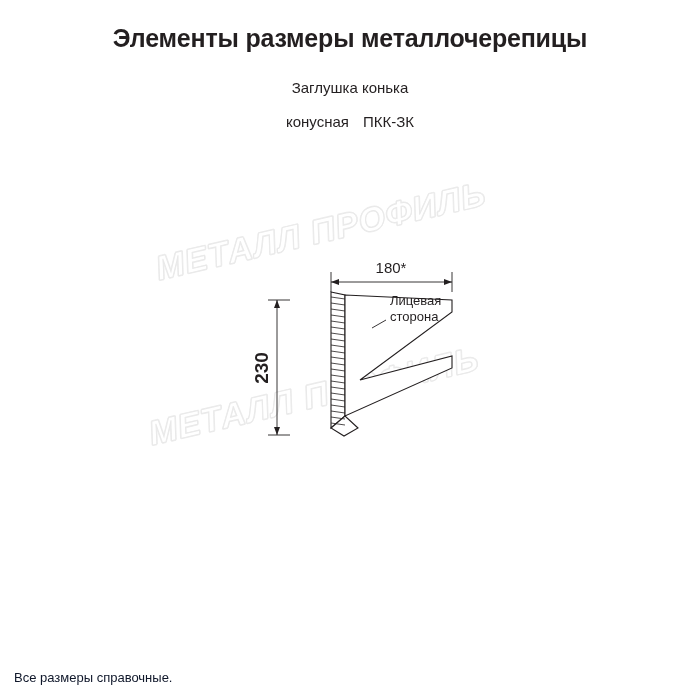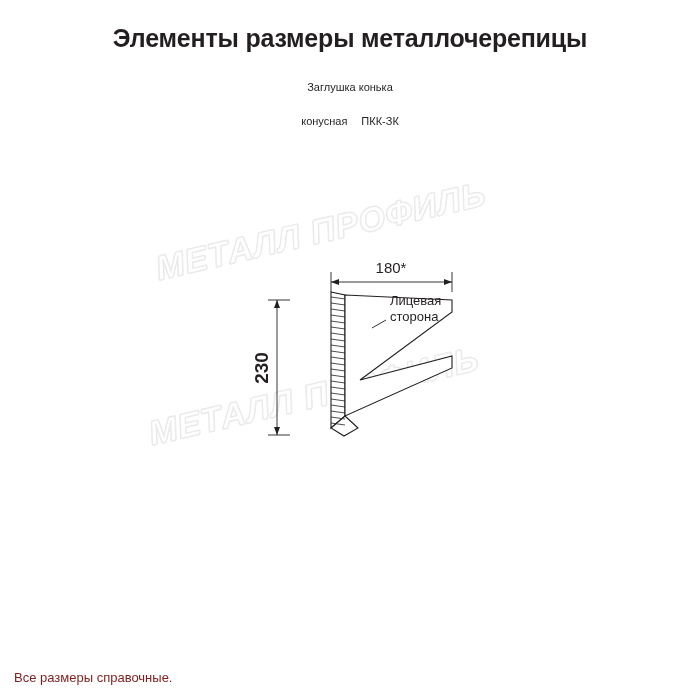--- a/index.html
+++ b/index.html
@@ -29,21 +29,21 @@
     font-size: 25px;
     font-weight: bold;
     letter-spacing: -0.2px;
   }
   .subtitle {
     position: absolute;
     top: 76px;
     left: 0;
     width: 700px;
     text-align: center;
-    font-size: 11px;
+    font-size: 15px;
     line-height: 23px;
   }
   .subtitle .l2 { display: block; }
   .subtitle .l3 { display: block; margin-top: 11px; }
   .subtitle .code { margin-left: 14px; }
 
   .figure {
     position: absolute;
     left: 0;
     top: 180px;
@@ -71,21 +71,21 @@
   .wm1 { left: 152px; top: 250px; }
   .wm2 { left: 145px; top: 415px; }
 
   .footer {
     position: absolute;
     left: 14px;
     bottom: 12px;
     width: 672px;
     font-size: 13px;
     line-height: 21px;
-    color: #7f1d1d;
+    color: #0f172a;
   }
   .footer div { white-space: nowrap; }
 
   text {
     font-family: "Liberation Sans", sans-serif;
     fill: #231f20;
   }
 </style>
 </head>
 <body>

